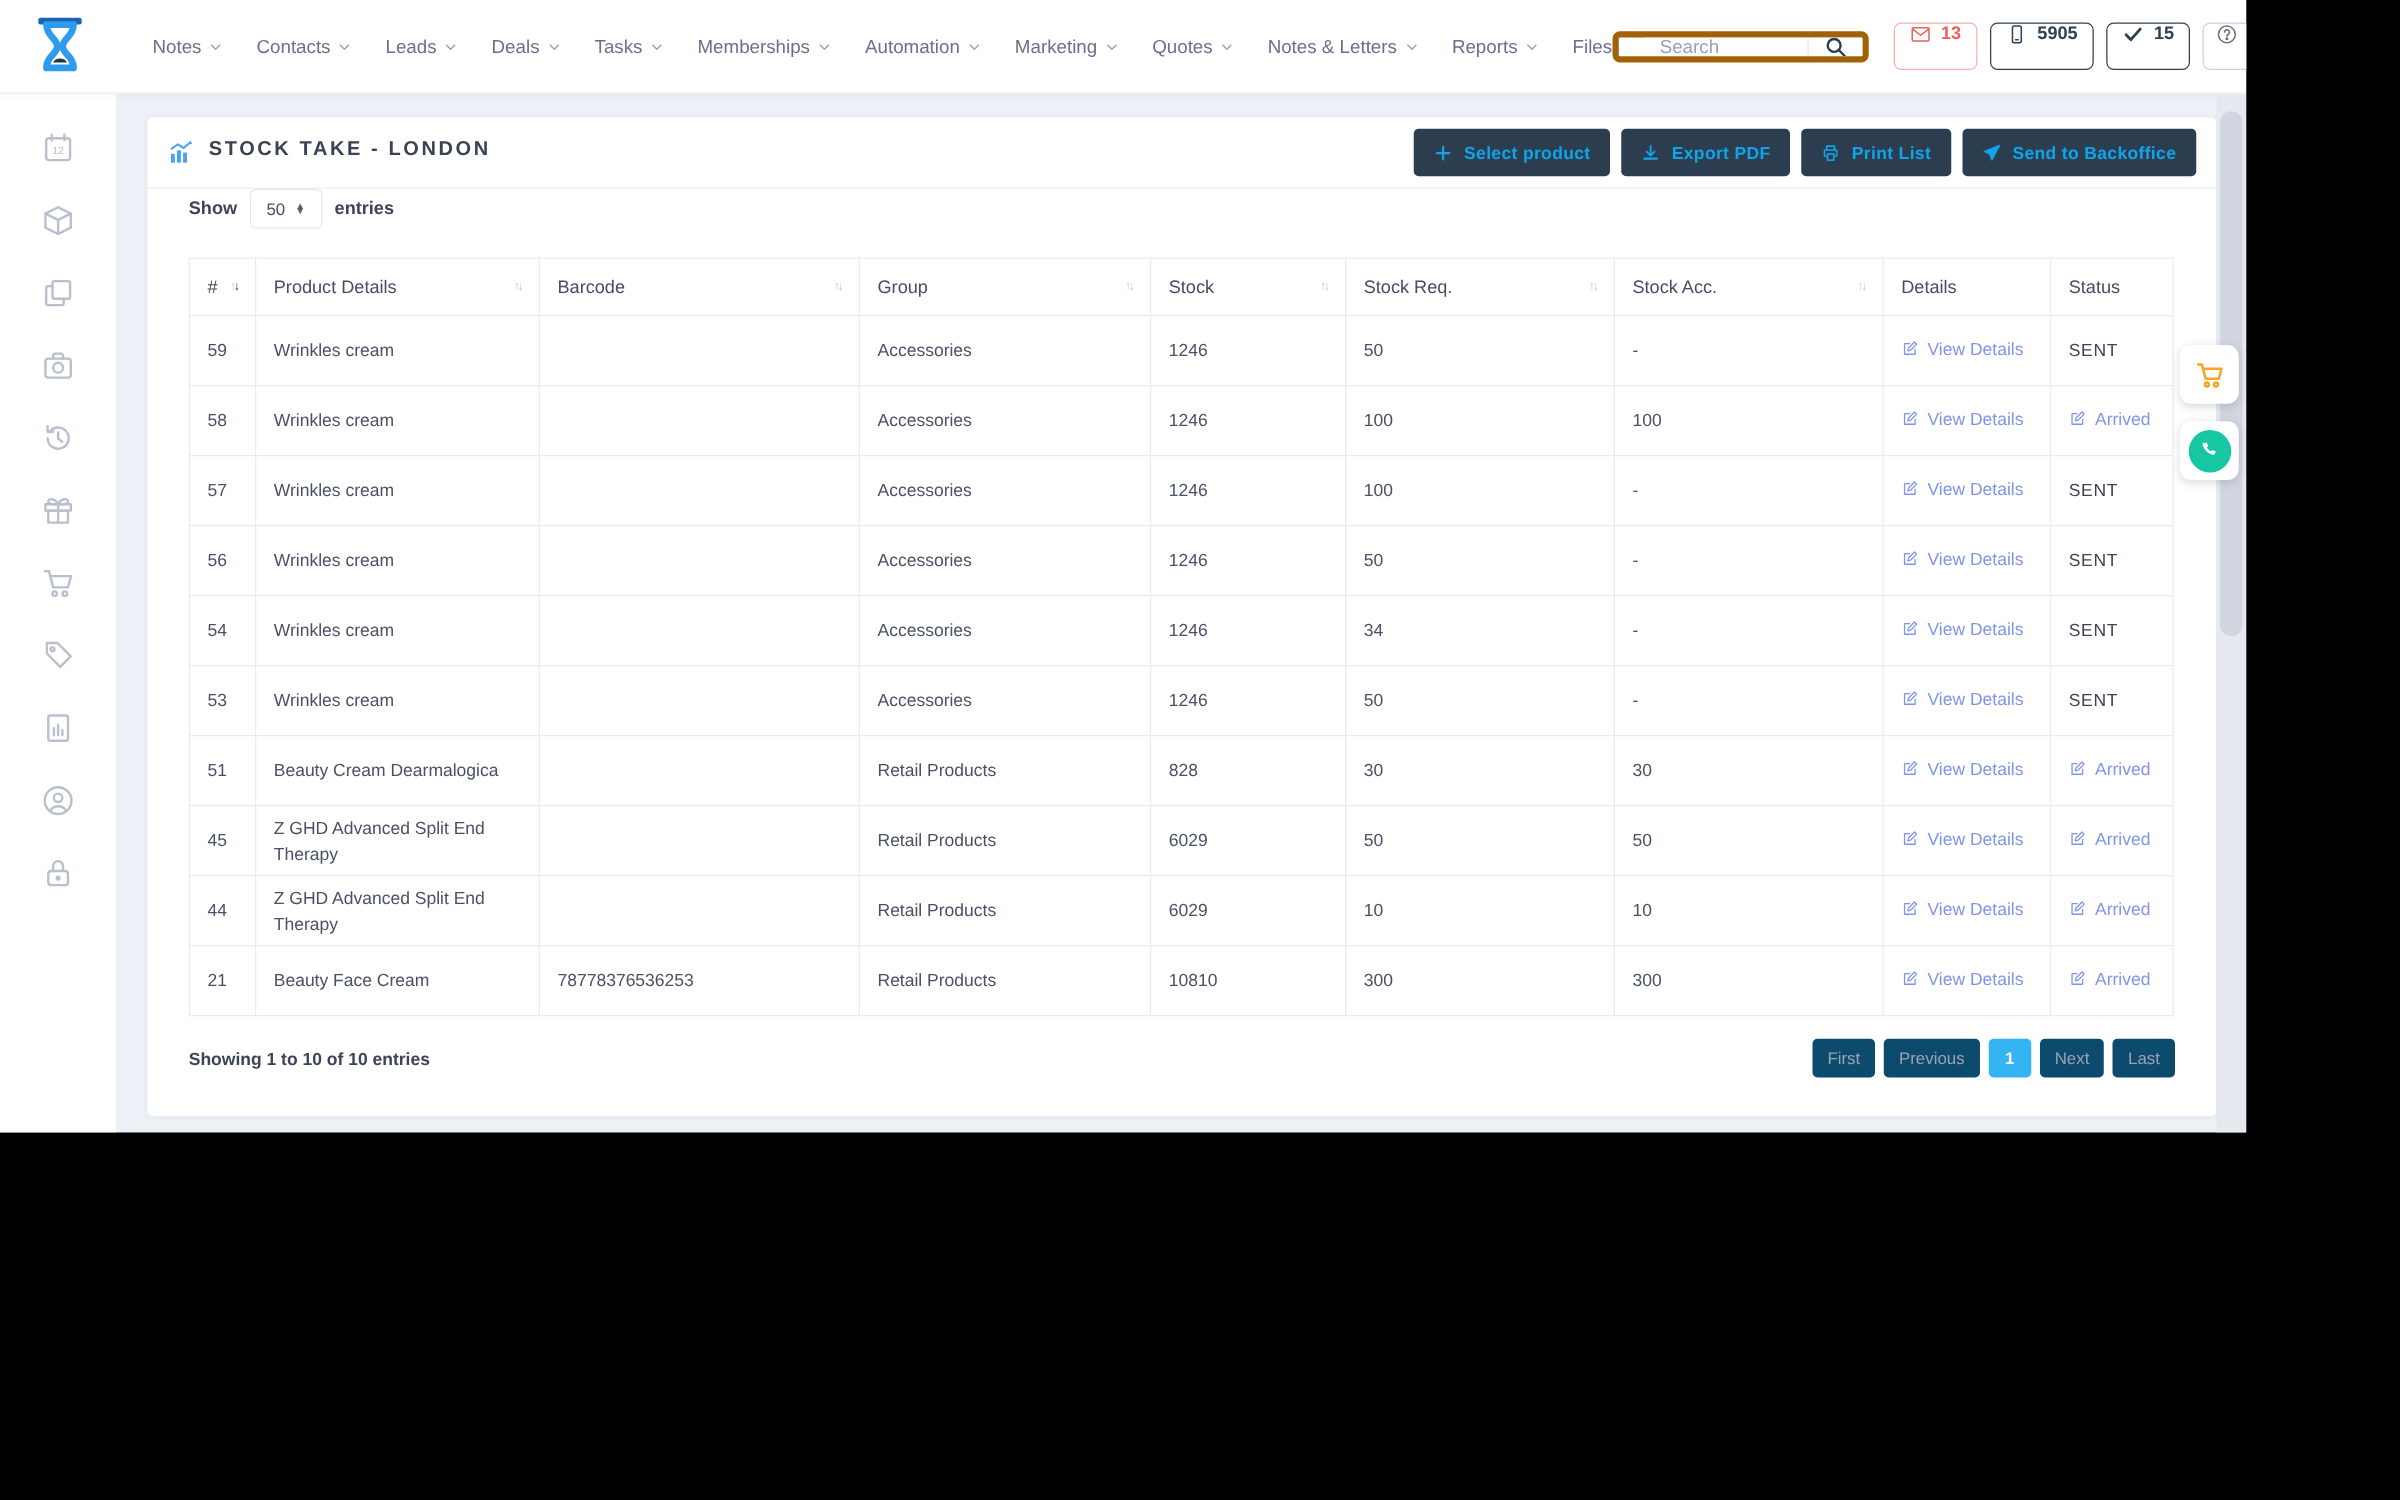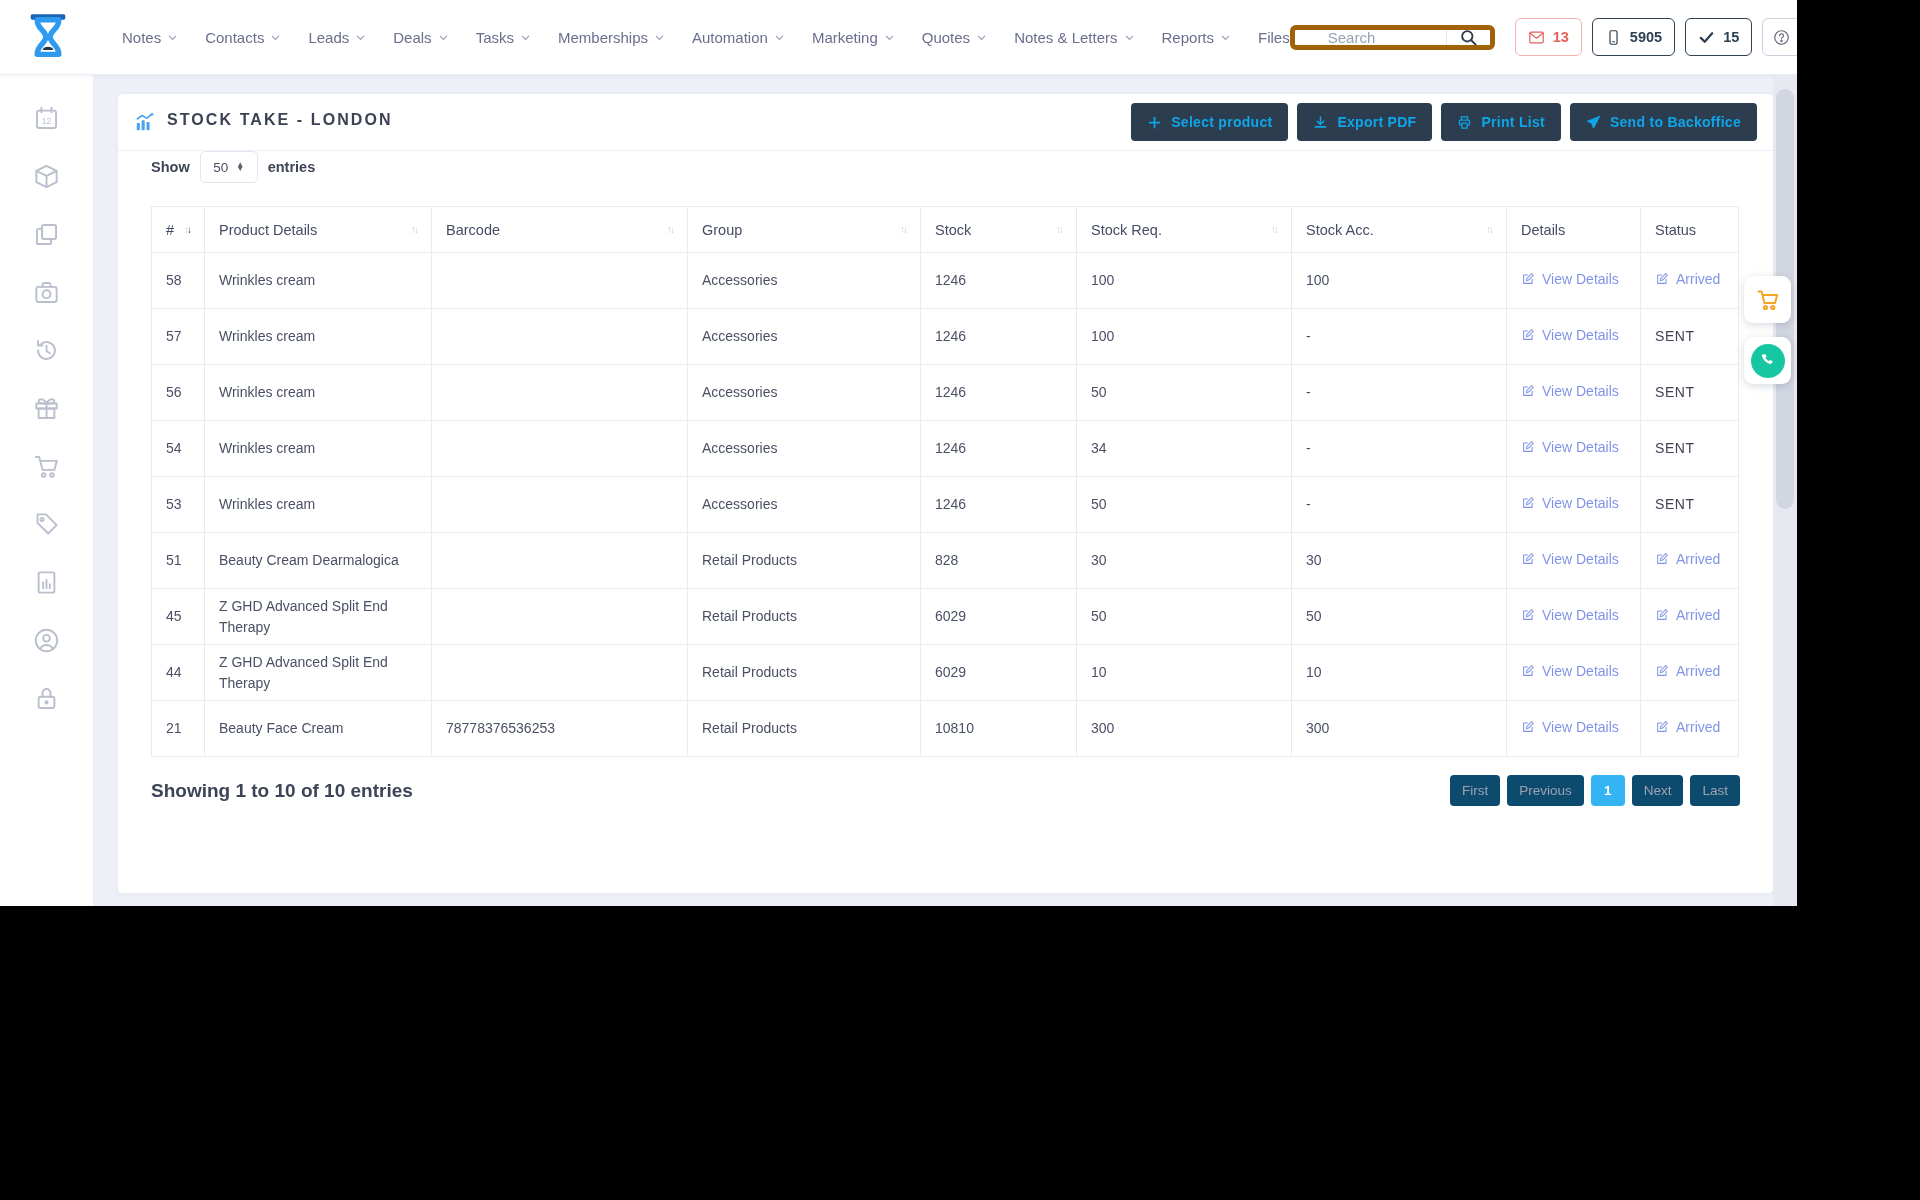--- a/index.html
+++ b/index.html
@@ -13,21 +13,21 @@
             display:flex; align-items:center; z-index:5; }
   .logo { width:52px; height:52px; margin-left:22px; flex:0 0 auto; }
   nav.mainnav { display:flex; align-items:center; gap:27px; margin-left:48px; }
   .nav-item { display:flex; align-items:center; gap:6px; color:#6a6f8e; font-size:15px; cursor:pointer; white-space:nowrap; }
   .nav-item svg { width:11px; height:11px; color:#9ba0b8; }
   .top-right { margin-left:auto; display:flex; align-items:center; gap:10px; margin-right:28px; }
   .search { display:flex; align-items:stretch; border:5px solid #a16207; border-radius:6px; overflow:hidden; height:25px; width:205px; background:#fff; margin-right:10px;padding-left:20px;}
   .search input { border:none; outline:none; flex:1; padding:0 13px; font-size:15px; color:#3c4358; font-family:inherit; min-width:0;}
   .search input::placeholder { color:#9aa0b5; }
   .search .search-btn { width:44px; border:none; border-left:1px solid #e3e6ee; background:#fff; display:flex; align-items:center; justify-content:center; cursor:pointer; color:#2e3a4d;}
-  .badge { height:38px; border:1px solid #2f4050; border-radius:6px; display:flex; align-items:center; gap:8px;
+  .badge { height:38px; border:1px solid #2f4050; border-radius:6px; display:flex; gap:8px;
            padding:0 12px; color:#2f4050; font-size:14.5px; font-weight:bold; background:#fff; cursor:pointer;}
   .badge svg { width:17px; height:17px; }
   .badge.alert { border-color:#f6b1ac; color:#e5625a; }
   .badge.muted { border-color:#ccd1dd; color:#6a7080; padding:0 10px;}
 
   
   .sidebar { position:absolute; top:75px; left:0; width:93px; height:831px; background:#fff; z-index:4;
              display:flex; flex-direction:column; align-items:center; padding-top:28px; gap:28px;}
   .side-ic { width:30px; height:30px; color:#b9bfcc; cursor:pointer; display:flex; align-items:center; justify-content:center;}
   .side-ic svg { width:27px; height:27px; }
@@ -57,21 +57,21 @@
   td { height:56px; padding:4px 12px 4px 14px; color:#4a5065; font-size:14px; line-height:1.45; }
   .th-inner { display:flex; align-items:center; justify-content:space-between; }
   .sort { font-size:10px; color:#c6cad6; letter-spacing:-2px; padding-right:2px;}
   .sort .active { color:#3d4254; }
   .link { color:#8095e8; cursor:pointer; display:inline-flex; align-items:center; gap:7px; white-space:nowrap;}
   .link svg { width:14px; height:14px; }
   .status-plain { color:#3d4254; letter-spacing:.04em; }
 
   
   .tfoot { margin-top:18px; display:flex; align-items:center; }
-  .summary { color:#3e4458; font-size:19px; font-weight:bold; }
+  .summary { color:#3e4458; font-size:14px; font-weight:bold; }
   .pager { margin-left:auto; display:flex; gap:7px; }
   .page-btn { height:31px; min-width:34px; padding:0 12px; background:#0c4a6e; border:none; border-radius:4px;
               color:#9fa3b1; font-size:13.5px; font-family:inherit; cursor:pointer; }
   .page-btn.active { background:#35b4f4; color:#fff; font-weight:bold; }
 
   
   .scroll-strip { position:absolute; top:75px; right:0; width:24px; height:831px; background:#e6e9f0; z-index:6;}
   .scroll-thumb { position:absolute; top:14px; left:3px; width:18px; height:420px; background:#d2d6e1; border-radius:9px; }
   .float-btns { position:absolute; top:276px; right:6px; display:flex; flex-direction:column; gap:14px; z-index:7; }
   .float-card { width:47px; height:47px; background:#fff; border-radius:9px; box-shadow:0 2px 8px rgba(40,50,80,.18);
@@ -411,20 +411,37 @@
                 </th>
                 <th>
                   <div class="th-inner">
                     <span>Status</span>
                   </div>
                 </th>
               </tr>
             </thead>
           <tbody id="tbody">
               <tr>
+                <td>59</td>
+                <td>Wrinkles cream</td>
+                <td></td>
+                <td>Accessories</td>
+                <td>1246</td>
+                <td>50</td>
+                <td>-</td>
+                <td><span class="link">
+                    <svg viewBox="0 0 24 24" fill="none" stroke="currentColor" stroke-width="1.8" stroke-linejoin="round">
+                      <path d="M12 5H4.5v14.5H19V12"></path>
+                      <path d="M18.2 2.8l2.9 2.9L13 13.8l-4 1.1 1.1-4z"></path>
+                    </svg>
+                    <span>View Details</span>
+                  </span></td>
+                <td><span class="status-plain">SENT</span></td>
+              </tr>
+              <tr>
                 <td>58</td>
                 <td>Wrinkles cream</td>
                 <td></td>
                 <td>Accessories</td>
                 <td>1246</td>
                 <td>100</td>
                 <td>100</td>
                 <td><span class="link">
                     <svg viewBox="0 0 24 24" fill="none" stroke="currentColor" stroke-width="1.8" stroke-linejoin="round">
                       <path d="M12 5H4.5v14.5H19V12"></path>

